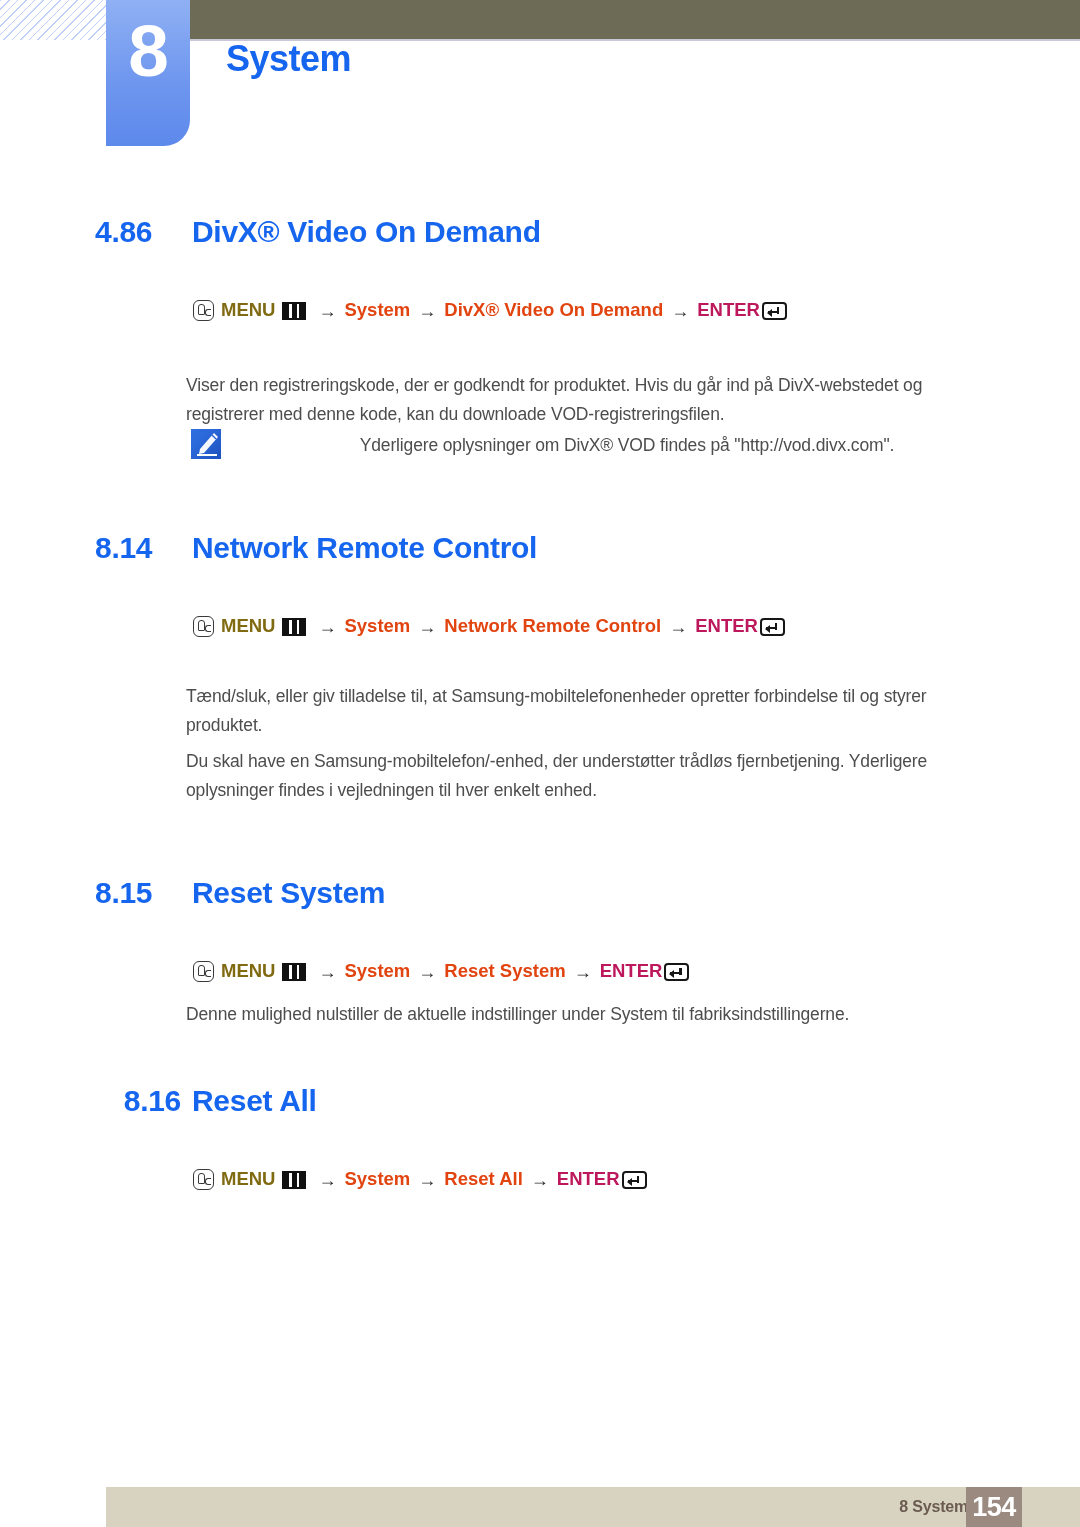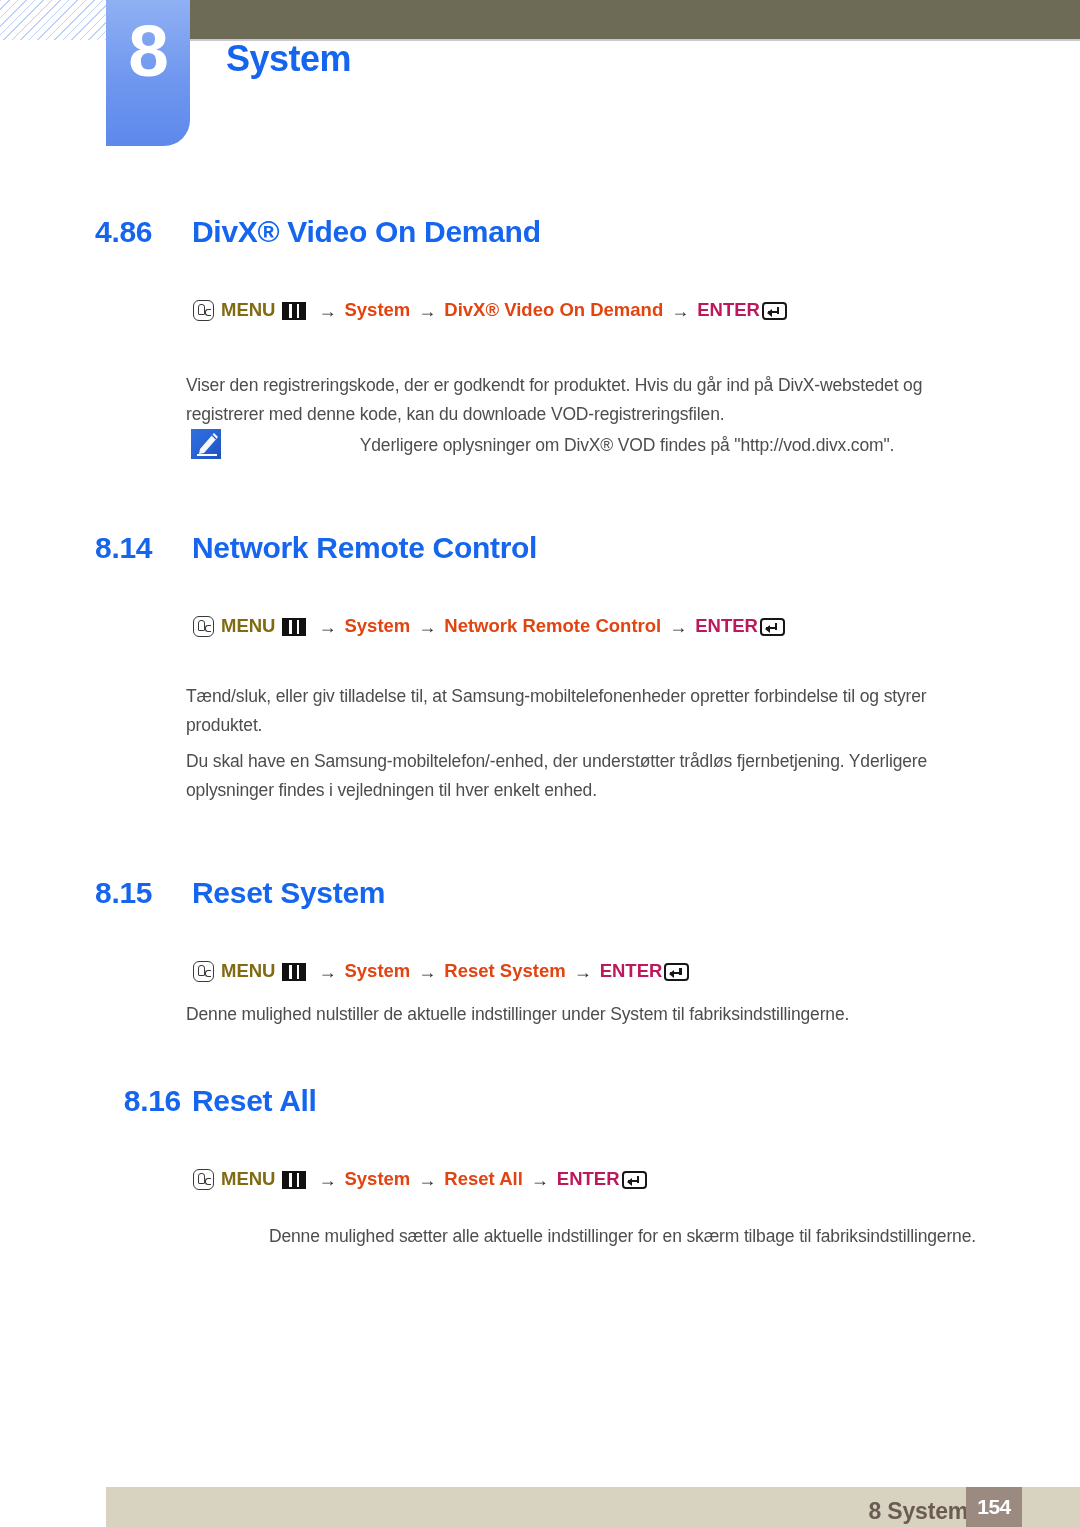--- a/index.html
+++ b/index.html
@@ -237,31 +237,31 @@
   .footer-bar {
     position: absolute;
     left: 106px; top: 1487px;
     width: 974px; height: 40px;
     background: #d8d2c0;
   }
   .footer-label {
     position: absolute;
     right: 112px; top: 1498px;
     color: #6b5b51;
-    font-size: 23px;
+    font-size: 16px;
     font-weight: bold;
     letter-spacing: -0.2px;
   }
   .footer-page {
     position: absolute;
     left: 966px; top: 1487px;
     width: 56px; height: 40px;
     background: #9a8a80;
     color: #ffffff;
-    font-size: 21px;
+    font-size: 27px;
     font-weight: bold;
     display: flex;
     align-items: center;
     justify-content: center;
     letter-spacing: -0.5px;
   }
 </style>
 </head>
 <body>
 
@@ -363,18 +363,17 @@
     <span class="arrow">→</span>
     <span class="path-item">System</span>
     <span class="arrow">→</span>
     <span class="path-item">Reset All</span>
     <span class="arrow">→</span>
     <span class="enter-word">ENTER</span>
     <span class="enter-icon">
         <span class="enter-tip"></span>
       </span>
   </div>
-  <div class="para" style="top:138px;">Denne mulighed sætter alle aktuelle indstillinger for en skærm tilbage til fabriksindstillingerne.</div>
 </div>
 
 <div class="footer-bar"></div>
 <div class="footer-label">8 System</div>
 <div class="footer-page">154</div>
 
 </body></html>

